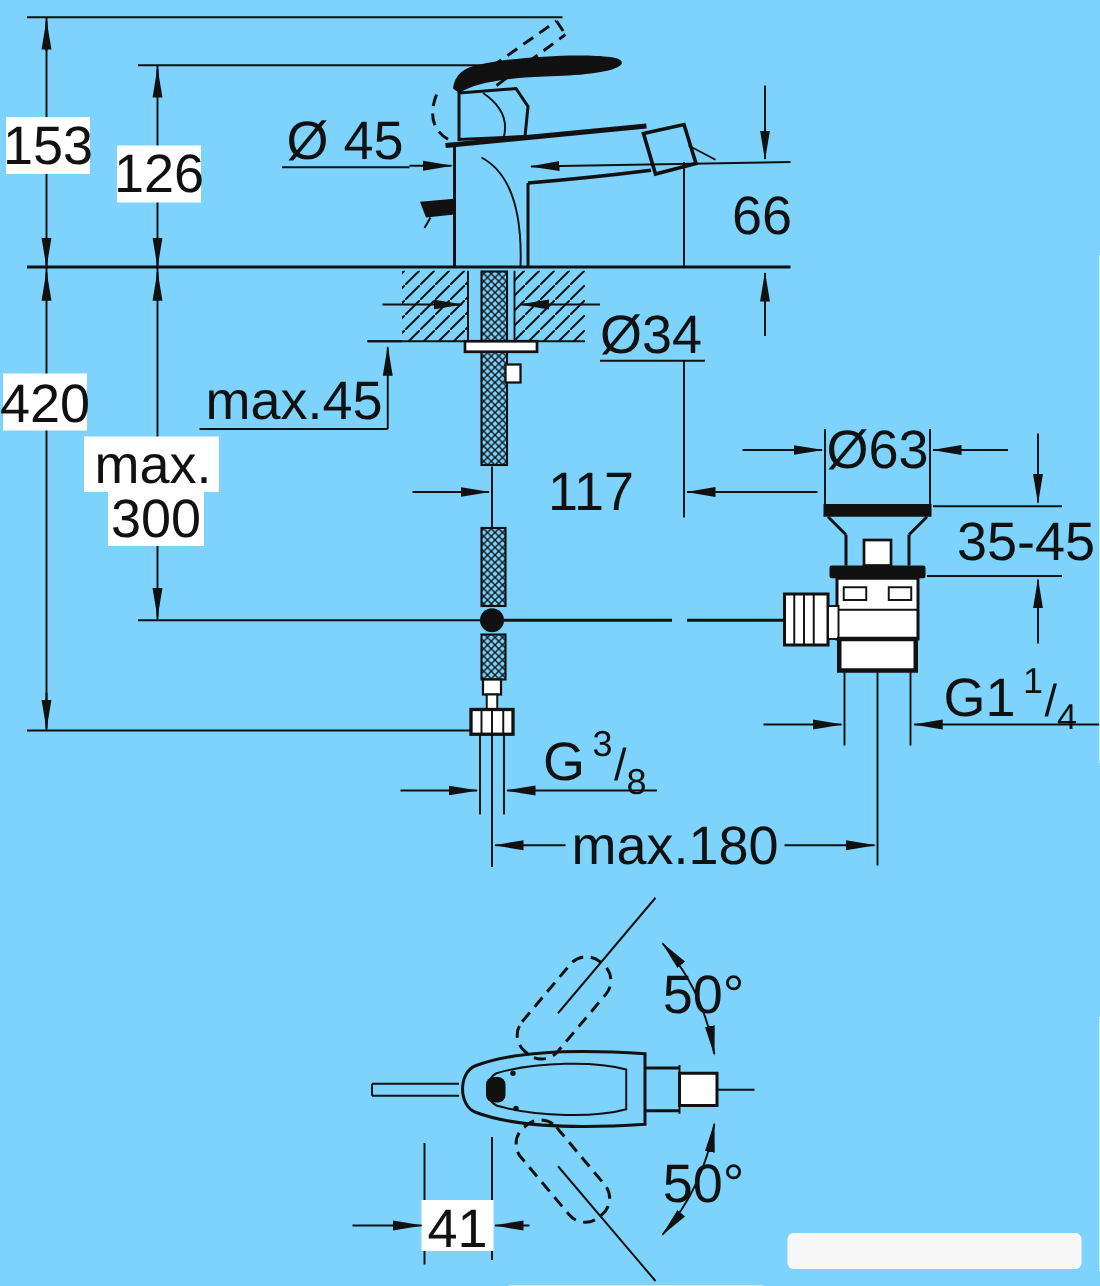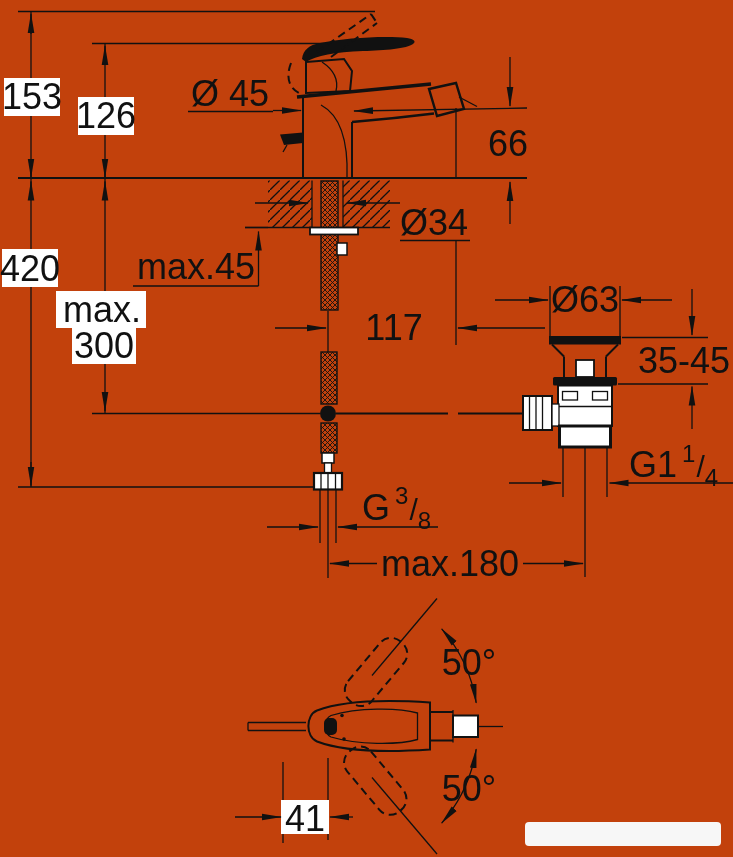--- a/index.html
+++ b/index.html
@@ -1,16 +1,16 @@
 <!DOCTYPE html>
 <html><head>
 <meta charset="utf-8">
 <style>
   html,body{margin:0;padding:0;background:#ffffff;}
-  .canvas{position:relative;width:733px;height:857px;background:#c2410c;overflow:hidden;
+  .canvas{position:relative;width:733px;height:857px;background:#7dd3fc;overflow:hidden;
           font-family:"Liberation Sans", sans-serif;}
   svg{display:block;}
   text{fill:#111;font-family:"Liberation Sans", sans-serif;}
   .dim-text{font-size:36px;}
   .sup{font-size:24px;}
   .slash{font-size:30px;}
   .thin{stroke:#111;stroke-width:1.3;fill:none;}
   .med{stroke:#111;stroke-width:2;fill:none;}
   .med2{stroke:#111;stroke-width:2.4;fill:none;}
   .thk{stroke:#111;stroke-width:3.4;fill:none;}

